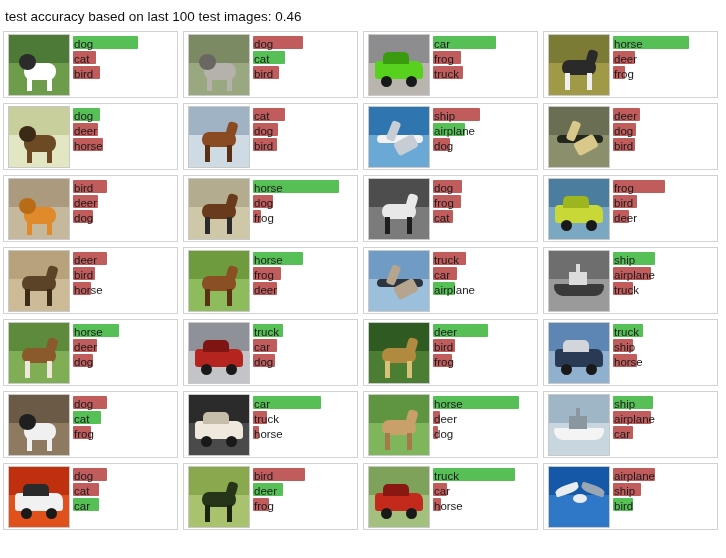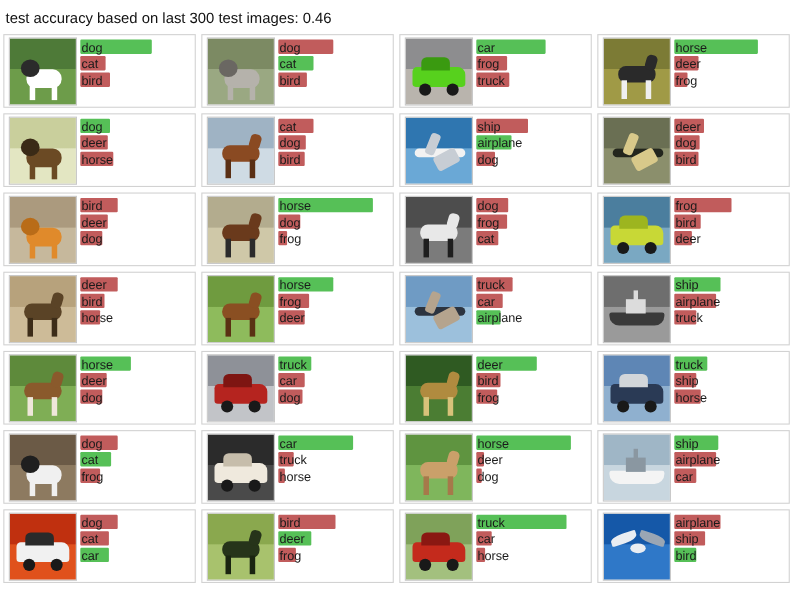--- a/index.html
+++ b/index.html
@@ -83,21 +83,21 @@
     white-space:nowrap;
     z-index:2;
   }
 </style>
 </head>
 <body>
 
 <div class="page">
 
 
-  <div class="subtitle">test accuracy based on last 300 test images: 0.46</div>
+  <div class="subtitle">test accuracy based on last 100 test images: 0.46</div>
 
   <div class="grid" id="grid">
       <div class="card">
         <div class="thumb" style="background: linear-gradient(rgb(78, 122, 56) 0%, rgb(78, 122, 56) 46%, rgb(109, 156, 74) 47%, rgb(109, 156, 74) 100%);">
           <div style="position: absolute; left: 15px; top: 28px; width: 32px; height: 17px; background: rgb(255, 255, 255); border-radius: 8px;"></div>
           <div style="position: absolute; left: 10px; top: 19px; width: 17px; height: 16px; background: rgb(43, 43, 43); border-radius: 50%;"></div>
           <div style="position: absolute; left: 18px; top: 43px; width: 5px; height: 13px; background: rgb(255, 255, 255);"></div>
           <div style="position: absolute; left: 38px; top: 43px; width: 5px; height: 13px; background: rgb(255, 255, 255);"></div>
         </div>
         <div class="bars">

